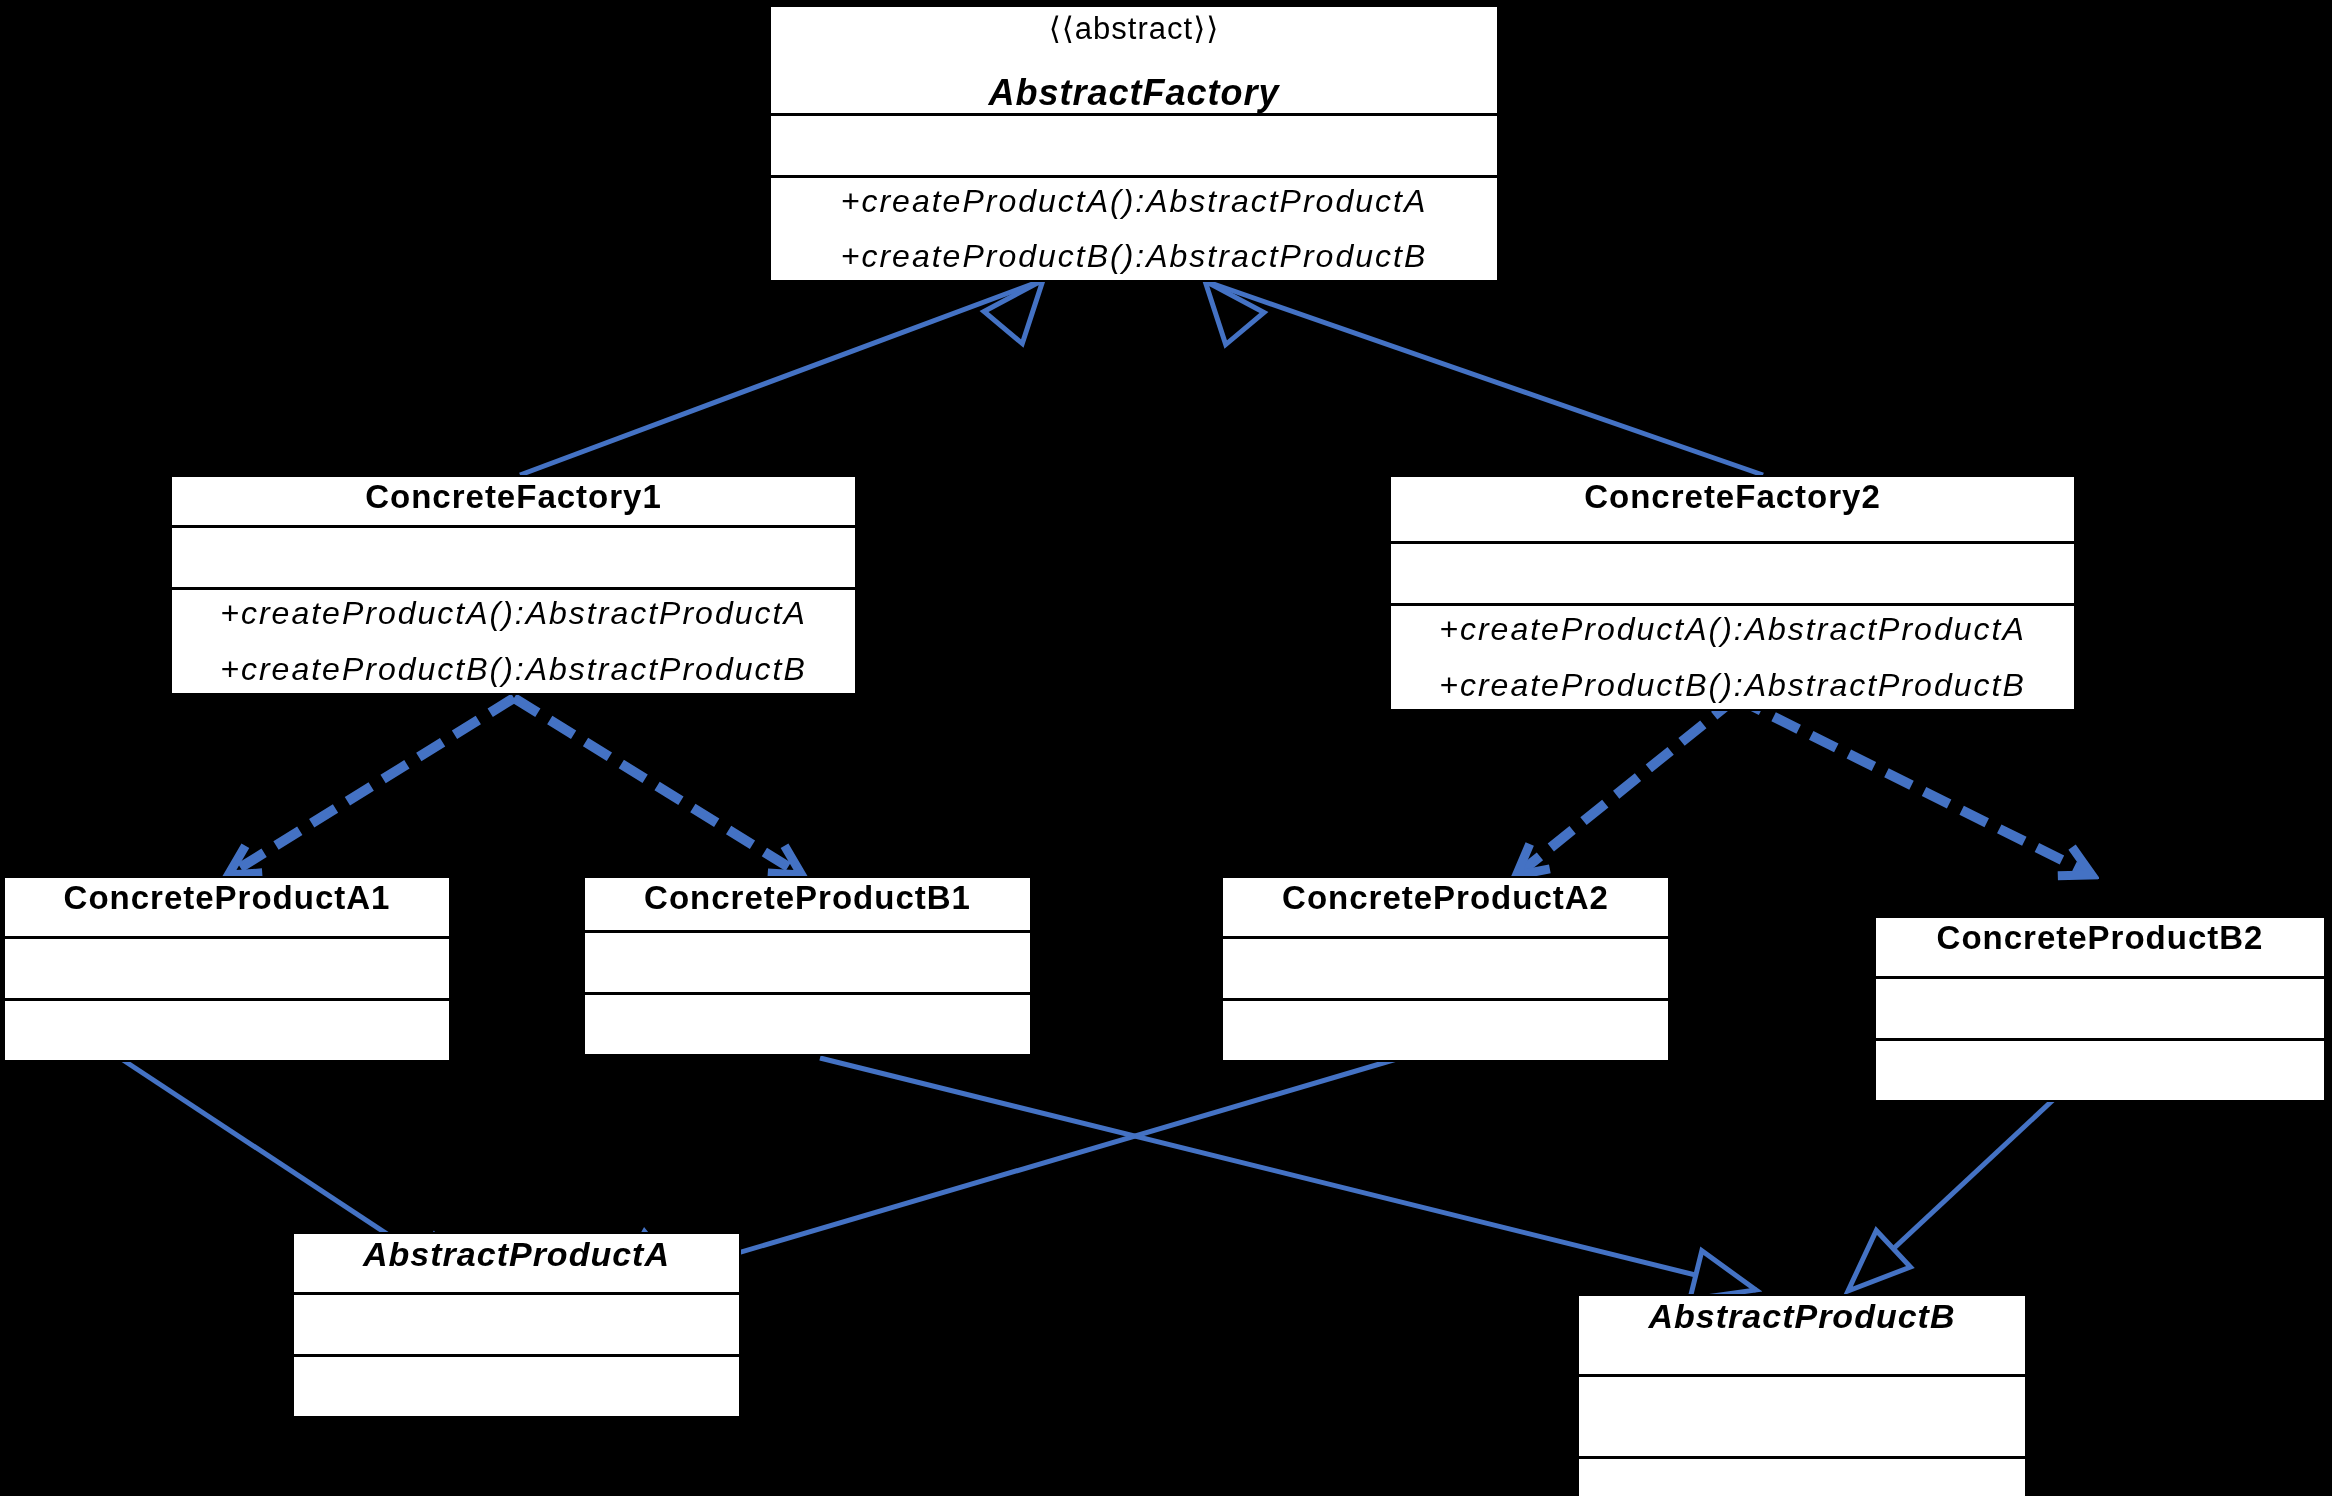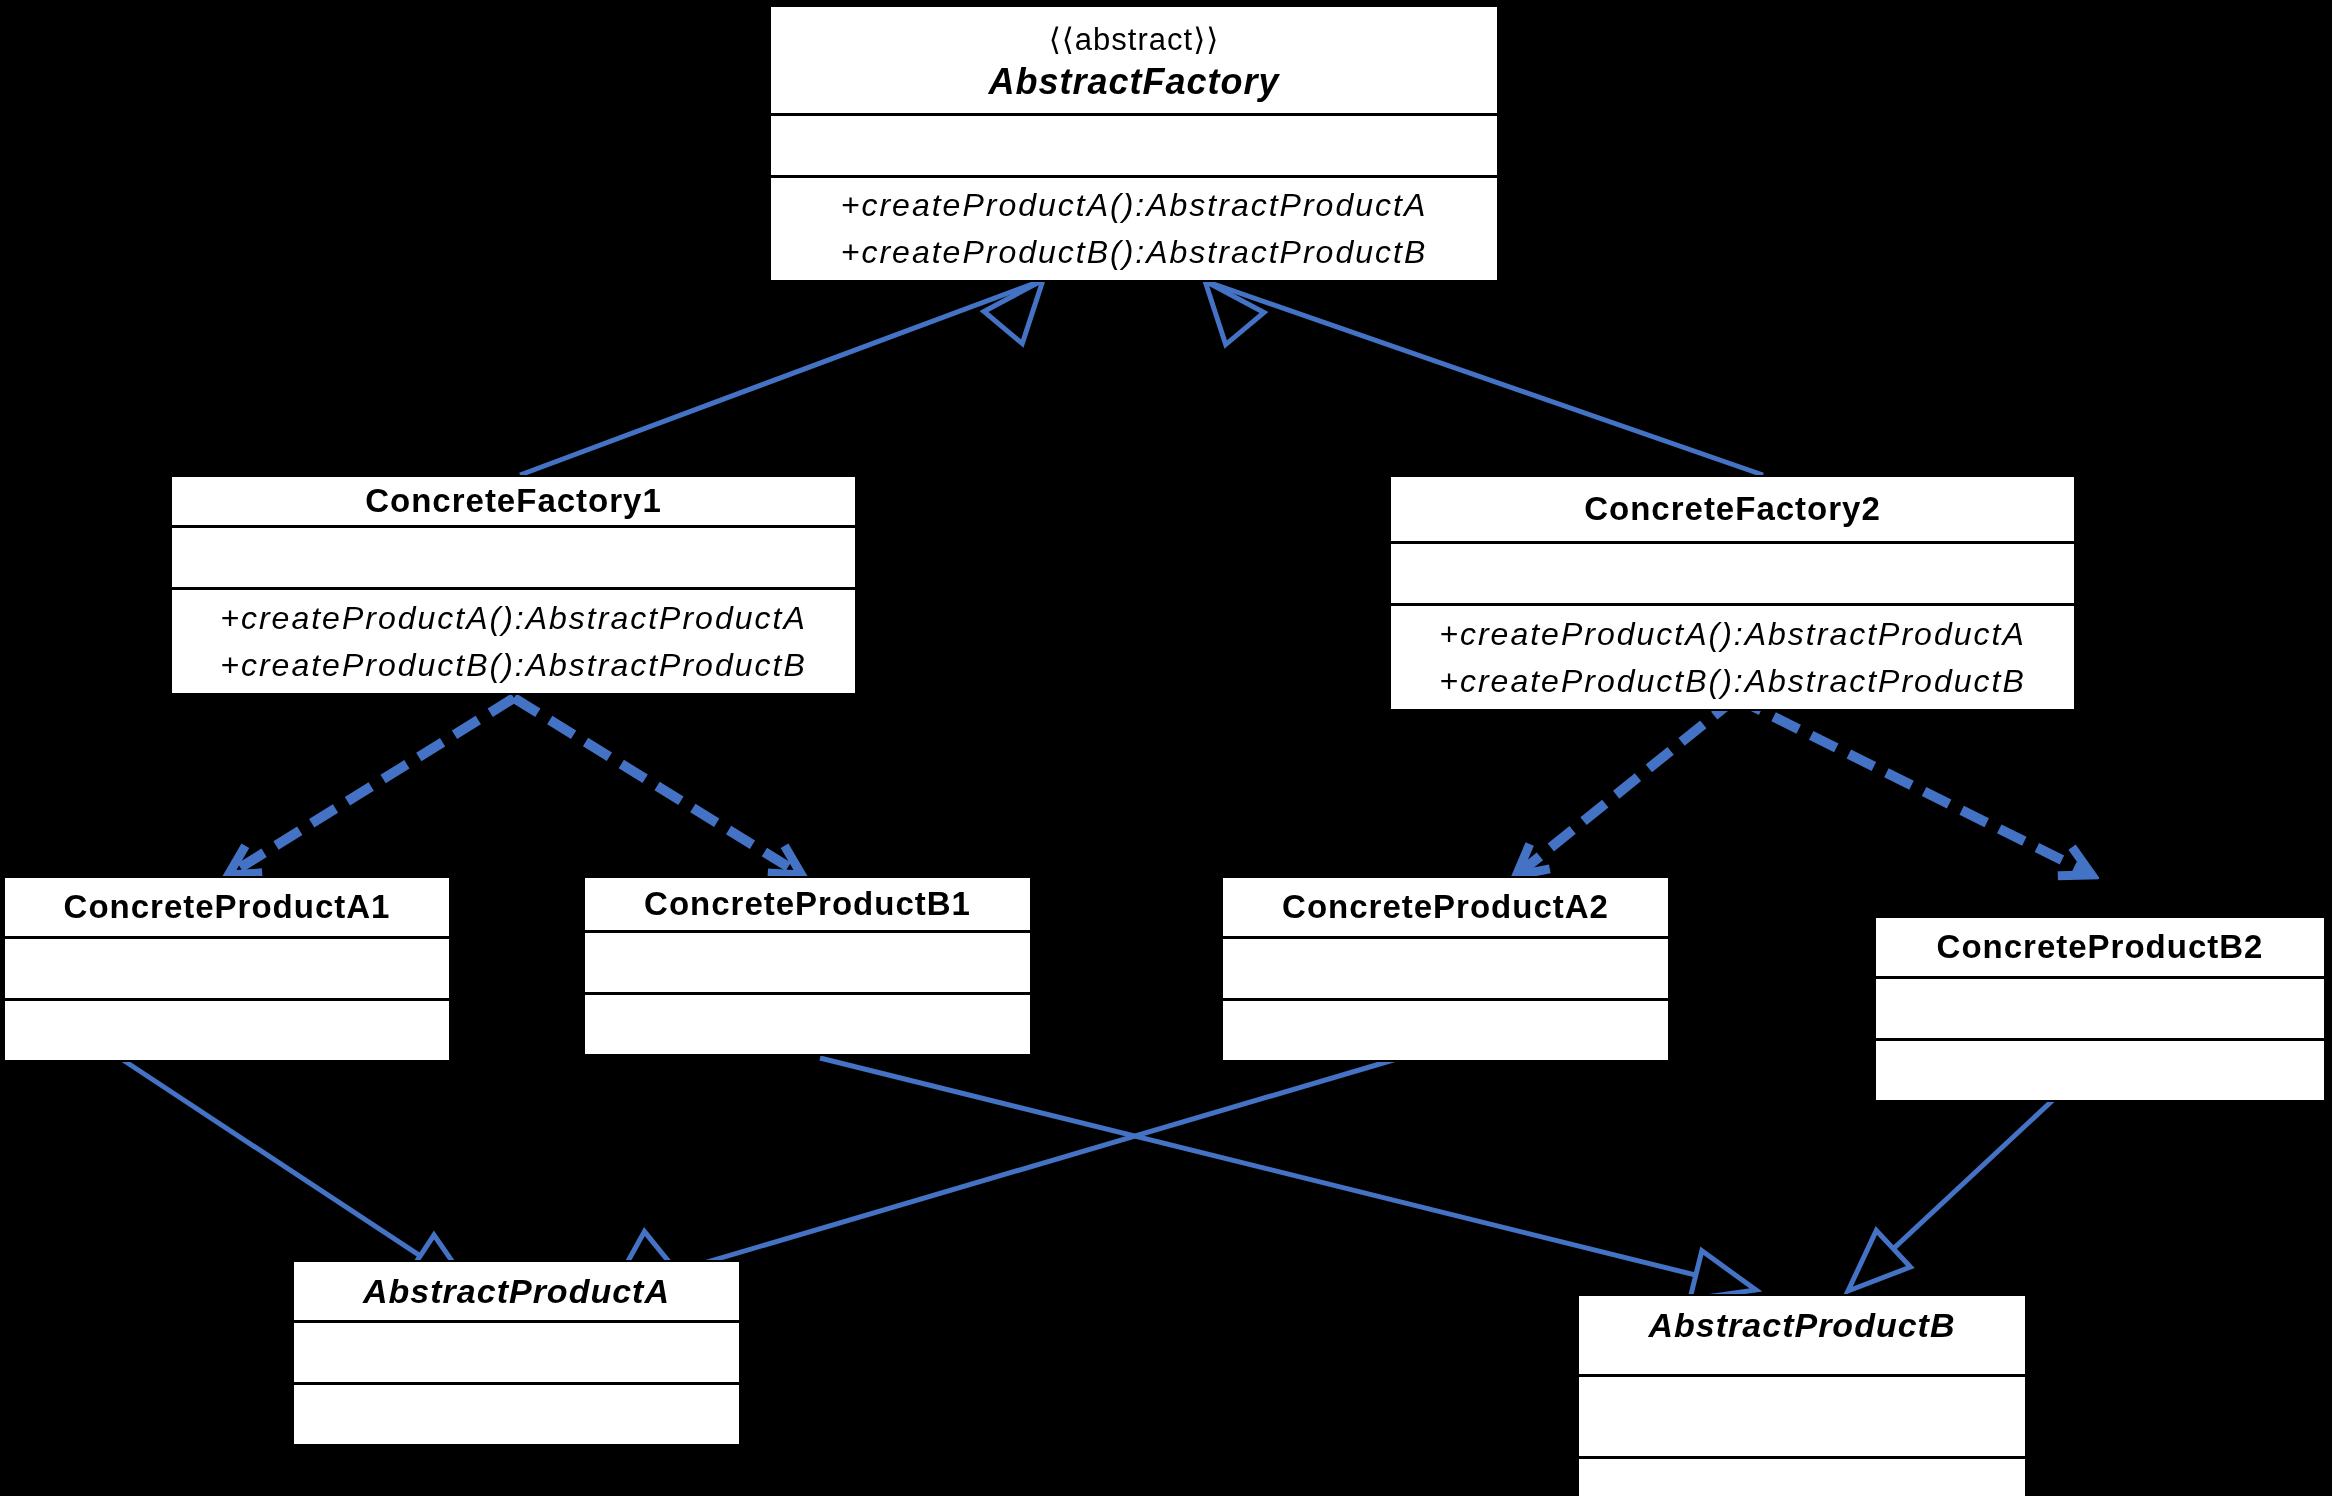--- a/index.html
+++ b/index.html
@@ -28,21 +28,21 @@
     box-sizing: border-box;
     display: flex;
     flex-direction: column;
     color: #000000;
   }
   .sec {
     box-sizing: border-box;
     display: flex;
     flex-direction: column;
     align-items: center;
-    justify-content: center;
+    justify-content: space-between;
     overflow: hidden;
   }
   .sec + .sec { border-top: 3px solid #000000; }
   .stereotype {
     font-size: 31px;
     font-weight: 400;
     letter-spacing: 1px;
     white-space: nowrap;
     line-height: 44px;
   }
@@ -163,21 +163,21 @@
   </div>
 
   <div class="uml-class" style="left:1874px; top:916px; width:452px;">
     <div class="sec" style="height:58px">
       <div class="cname">ConcreteProductB2</div>
     </div>
     <div class="sec" style="height:62px"></div>
     <div class="sec" style="height:62px"></div>
   </div>
 
-  <div class="uml-class" style="left:292px; top:1260px; width:449px;">
+  <div class="uml-class" style="left:292px; top:1232px; width:449px;">
     <div class="sec" style="height:58px">
       <div class="cname em" style="font-size:34px">AbstractProductA</div>
     </div>
     <div class="sec" style="height:62px"></div>
     <div class="sec" style="height:62px"></div>
   </div>
 
   <div class="uml-class" style="left:1577px; top:1294px; width:450px;gap:20px;">
     <div class="sec" style="height:58px">
       <div class="cname em" style="font-size:34px">AbstractProductB</div>

